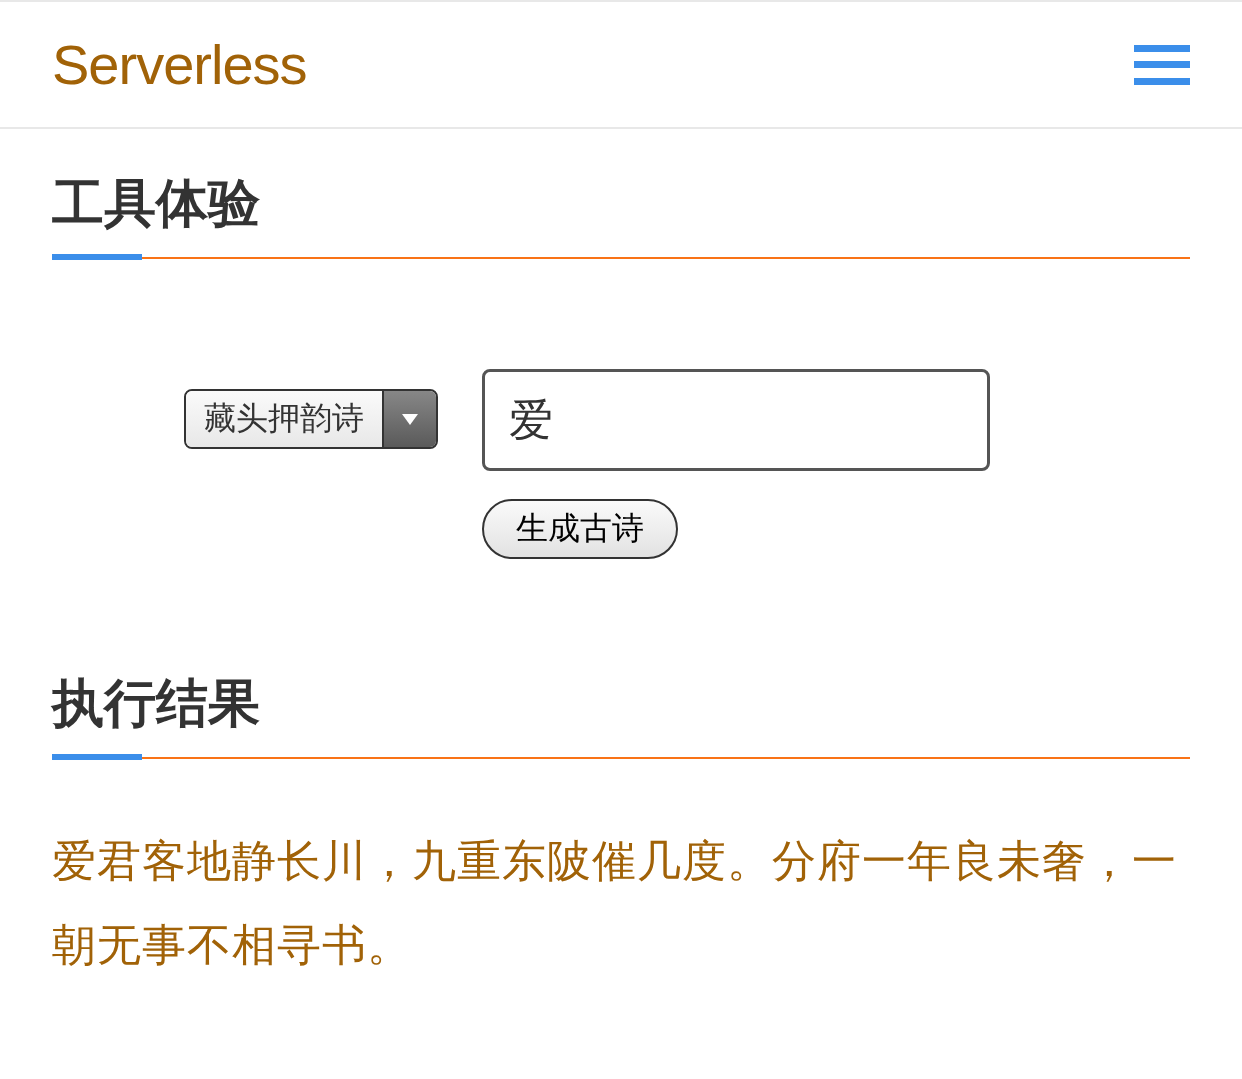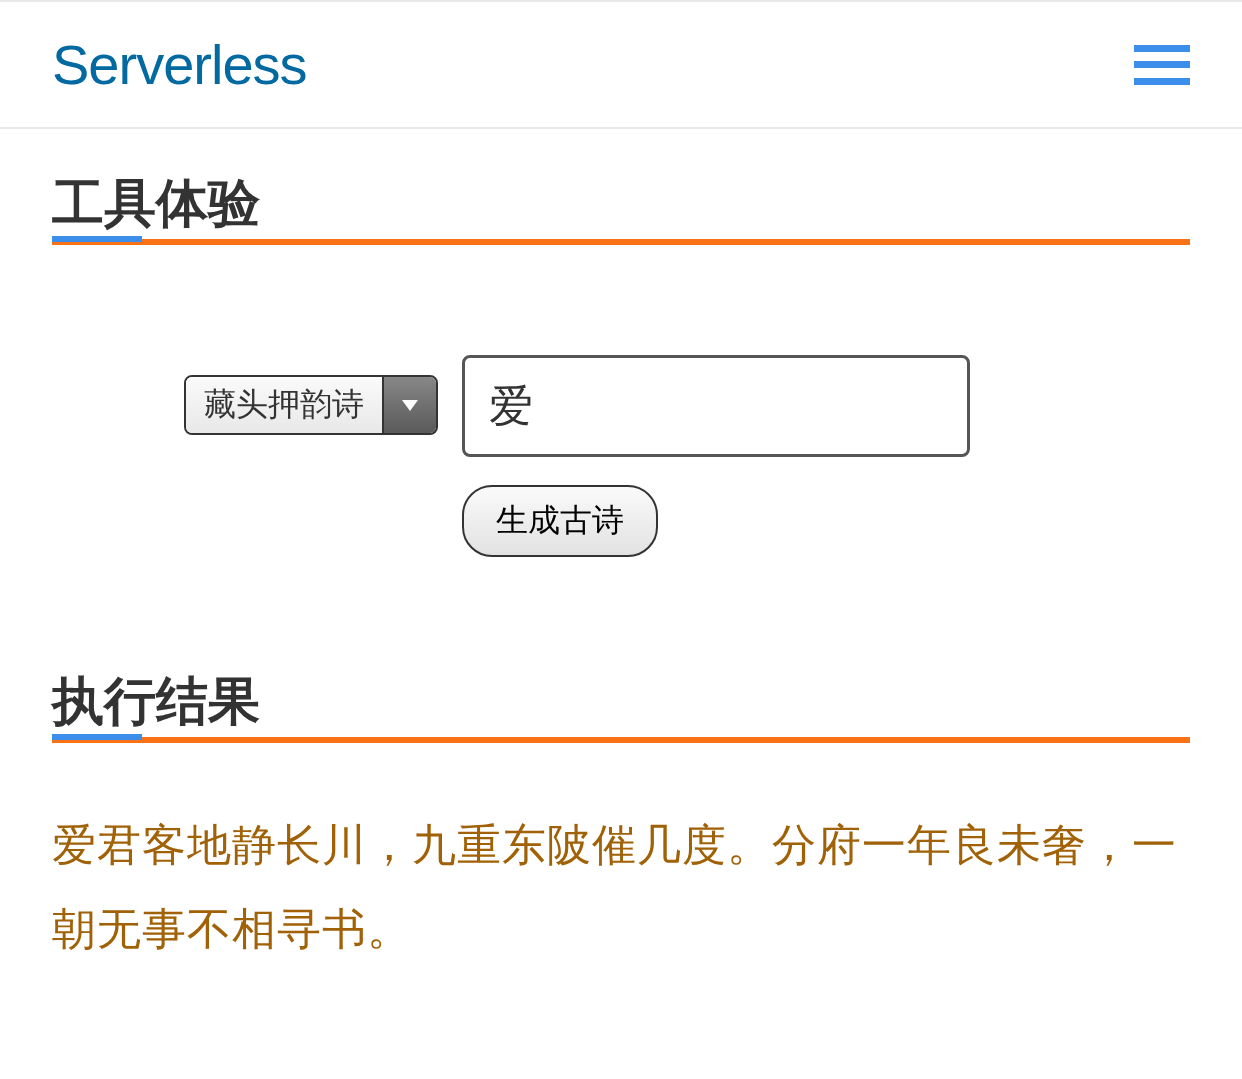--- a/index.html
+++ b/index.html
@@ -17,21 +17,21 @@
       display: flex;
       justify-content: space-between;
       align-items: center;
       padding: 30px 52px 30px 52px;
       border-top: 2px solid #e8e8e8;
       border-bottom: 2px solid #e8e8e8;
     }
     .brand {
       font-size: 56px;
       font-weight: 400;
-      color: #0369a1;
+      color: #a16207;
       letter-spacing: -1px;
     }
     .menu-icon {
       width: 56px;
       height: 40px;
       display: flex;
       flex-direction: column;
       justify-content: space-between;
       cursor: pointer;
     }
@@ -42,37 +42,38 @@
       background: #3b8eea;
     }
     .content {
       padding: 0 52px;
     }
     .section-title {
       font-size: 52px;
       font-weight: 600;
       color: #333333;
       margin-top: 40px;
-      border-bottom: 6px solid #f97316;
+      padding-bottom: 18px;
+      border-bottom: 2px solid #f97316;
       position: relative;
     }
     .section-title::after {
       content: "";
       position: absolute;
       left: 0;
       bottom: -3px;
       width: 90px;
       height: 6px;
       background: #3b8eea;
     }
     .form-area {
       margin-top: 110px;
       display: flex;
       align-items: flex-start;
-      gap: 24px;
+      gap: 44px;
       padding-left: 132px;
     }
     .select-wrap {
       display: flex;
       align-items: stretch;
       border: 2px solid #333333;
       border-radius: 8px;
       overflow: hidden;
       height: 60px;
       margin-top: 20px;
@@ -107,21 +108,21 @@
       height: 102px;
       border: 3px solid #555555;
       border-radius: 8px;
       font-size: 44px;
       padding: 0 24px;
       outline: none;
       background: #ffffff;
       color: #333333;
     }
     .submit-btn {
-      height: 72px;
+      height: 60px;
       border: 2px solid #333333;
       border-radius: 30px;
       background: linear-gradient(#fafafa, #e2e2e2);
       font-size: 32px;
       padding: 0 32px;
       cursor: pointer;
       width: fit-content;
     }
     .result-text {
       font-size: 44px;

